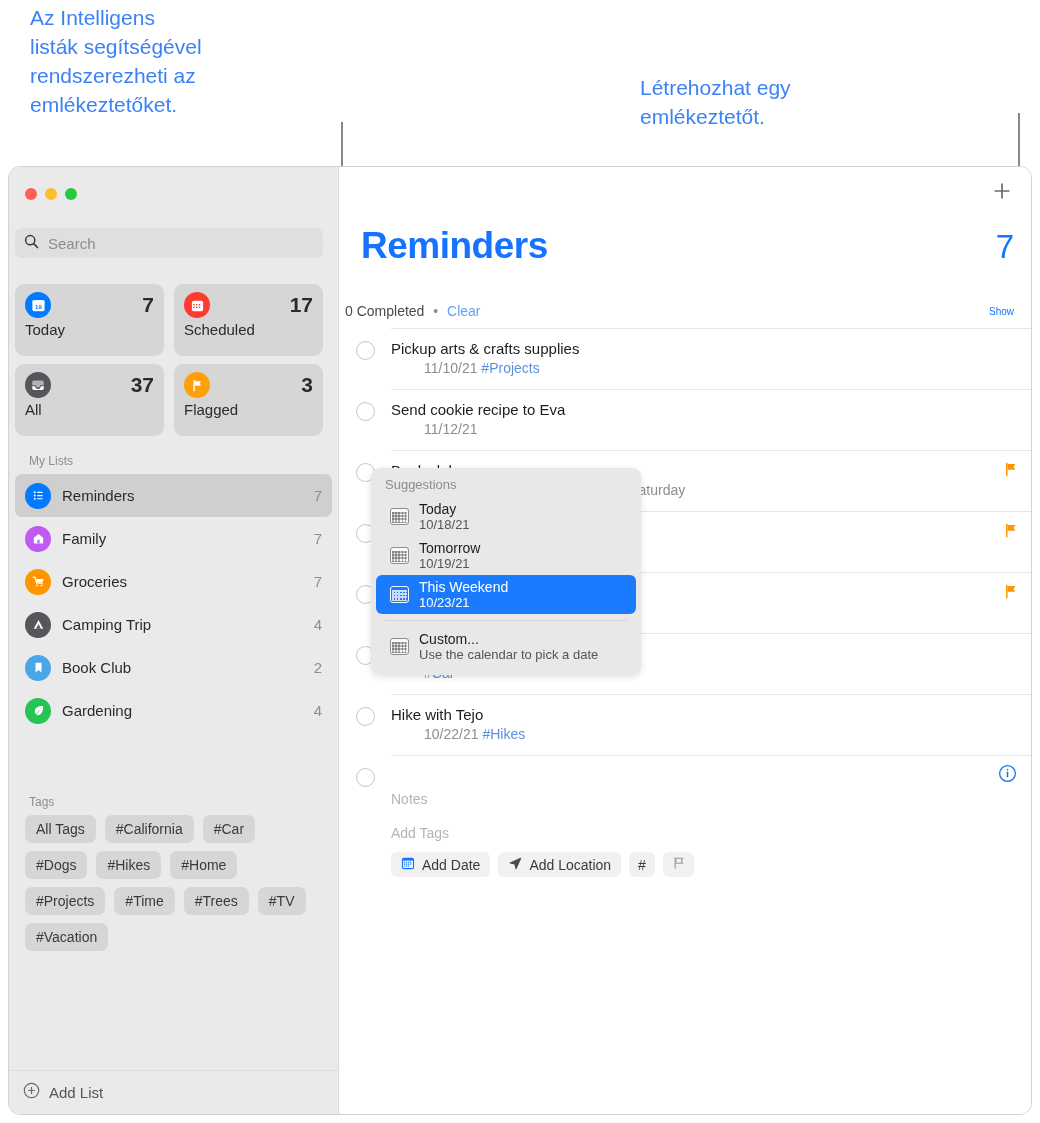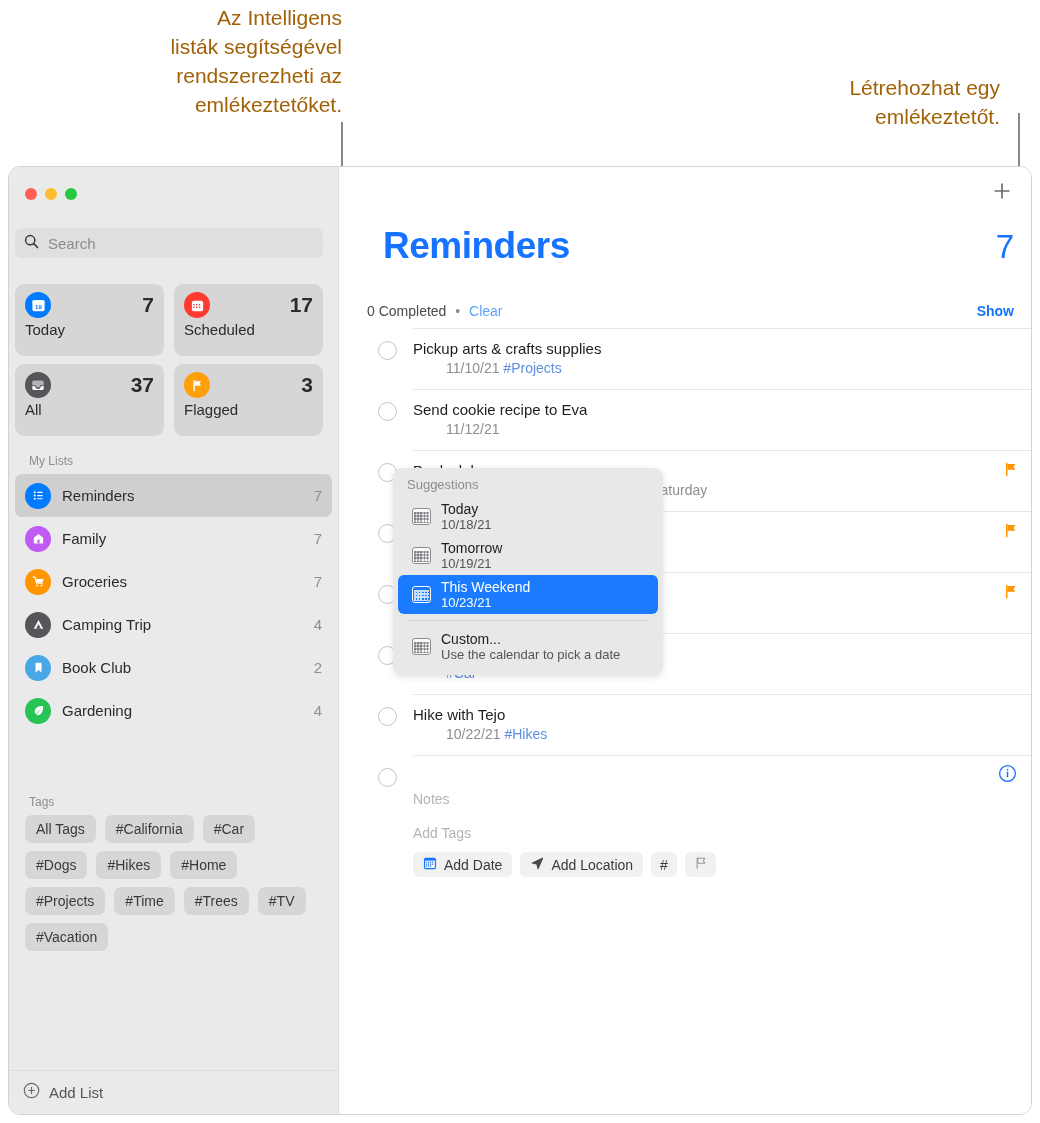--- a/index.html
+++ b/index.html
@@ -12,24 +12,23 @@
     height: 1123px;
     position: relative;
     font-family: "Liberation Sans", sans-serif;
     overflow: hidden;
     -webkit-font-smoothing: antialiased;
   }
 
   
   .callout {
     position: absolute;
-    color: #a16207;
+    color: #3b82f6;
     font-size: 21px;
     line-height: 29px;
-    text-align: right;
     white-space: pre-line;
   }
   #callout-left  { left: 30px;  top: 3px;  width: 312px; }
   #callout-right { left: 640px; top: 73px; width: 360px; }
   .leader {
     position: absolute;
     width: 2px;
     background: #86868b;
   }
   #leader-left  { left: 341px; top: 122px; height: 224px; }
@@ -41,21 +40,20 @@
     left: 8px;
     top: 166px;
     width: 1024px;
     height: 949px;
     border: 1px solid #d2d2d2;
     border-radius: 12px;
     background: #ffffff;
     overflow: hidden;
     display: flex;
     box-sizing: border-box;
-    gap: 22px;
   }
 
   
   #sidebar {
     width: 330px;
     background: #eaeaea;
     position: relative;
     flex: 0 0 330px;
     border-right: 1px solid #dcdcdc;
     box-sizing: border-box;
@@ -239,21 +237,21 @@
     left: 6px; right: 17px;
     top: 136px;
     display: flex;
     align-items: center;
     justify-content: space-between;
     font-size: 14px;
   }
   #completed-bar .ctext { color: #4a4a4f; }
   #completed-bar .dot { color: #8d8d92; margin: 0 5px; }
   .blue-link { color: #5ba4fc; }
-  #show-link { color: #1673ff; font-weight: bold; font-size: 14px; }
+  #show-link { color: #1673ff; font-weight: normal; font-size: 10px; }
 
   #reminder-list {
     position: absolute;
     left: 0; right: 0;
     top: 161px;
   }
   .reminder-row {
     position: relative;
     display: flex;
     align-items: flex-start;

